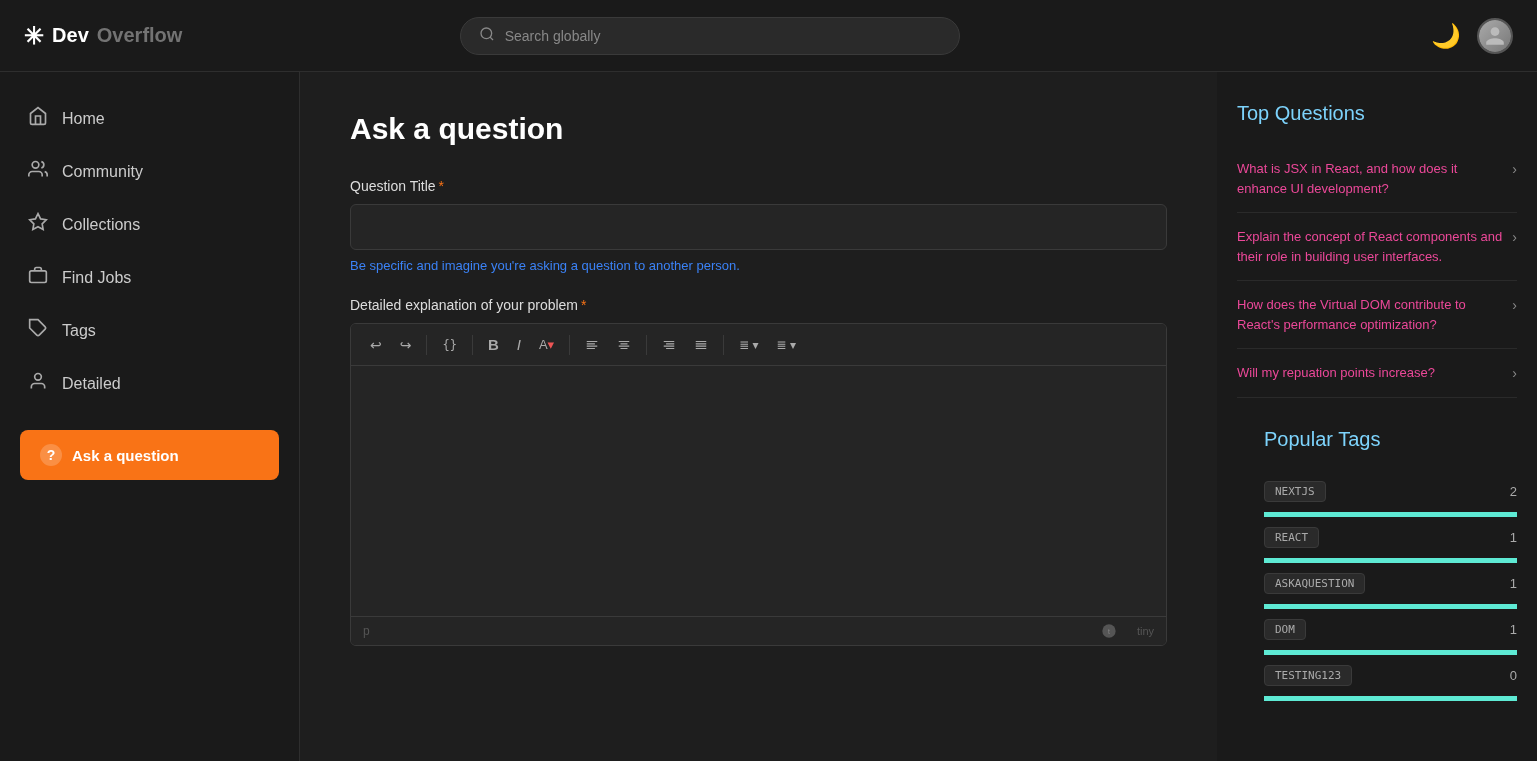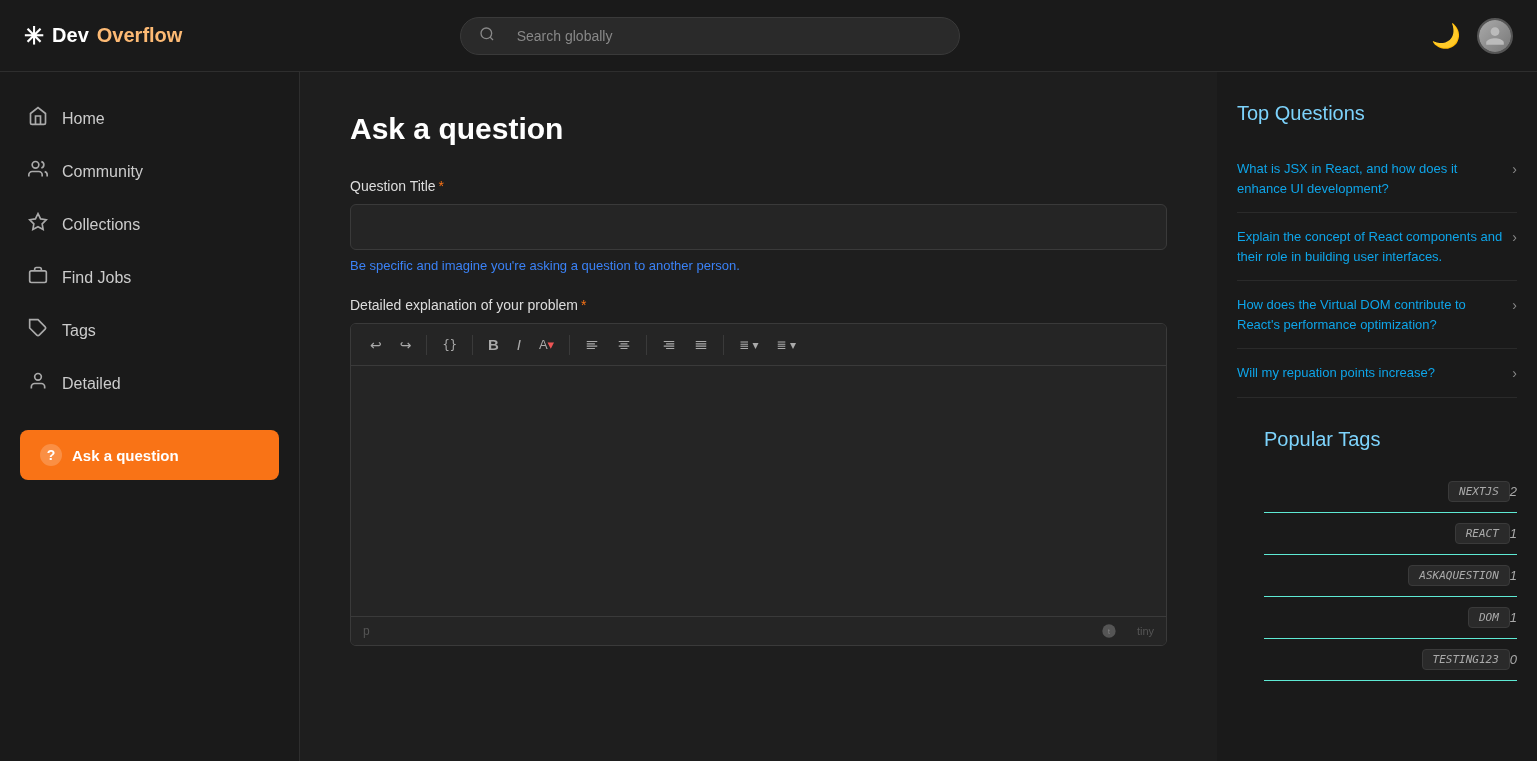--- a/index.html
+++ b/index.html
@@ -30,29 +30,29 @@
       font-size: 20px;
       font-weight: 700;
       color: #fff;
       text-decoration: none;
       min-width: 200px;
     }
     .logo-icon {
       font-size: 24px;
     }
     .logo-overflow {
-      color: #fdba74;
+      color: #737373;
     }
     .search-bar {
       flex: 1;
       max-width: 500px;
       margin: 0 auto;
       display: flex;
       align-items: center;
-      gap: 22px;
+      gap: 10px;
       background: #2a2a2a;
       border: 1px solid #3a3a3a;
       border-radius: 24px;
       padding: 8px 18px;
       color: #888;
       cursor: text;
     }
     .search-icon-svg {
       color: #888;
       font-size: 16px;
@@ -262,41 +262,40 @@
       display: flex;
       align-items: flex-start;
       justify-content: space-between;
       padding: 14px 0;
       border-bottom: 1px solid #2a2a2a;
       cursor: pointer;
       gap: 10px;
     }
     .question-text {
       font-size: 13px;
-      color: #0ea5e9;
+      color: #ec4899;
       line-height: 1.5;
       flex: 1;
     }
     .question-arrow {
       color: #888;
       font-size: 14px;
       flex-shrink: 0;
       margin-top: 2px;
     }
     .popular-tags-section {
       margin-top: 30px;
       margin-left: 27px;
     }
     .tag-row {
       display: flex;
       align-items: center;
-      justify-content: flex-end;
+      justify-content: space-between;
       padding: 10px 0;
-      border-bottom: 1px solid #5eead4;
-      font-style: italic;
+      border-bottom: 5px solid #5eead4;
     }
     .tag-badge {
       background: #2a2a2a;
       color: #aaa;
       font-size: 11px;
       padding: 3px 10px;
       border-radius: 4px;
       font-family: monospace;
       border: 1px solid #3a3a3a;
     }

